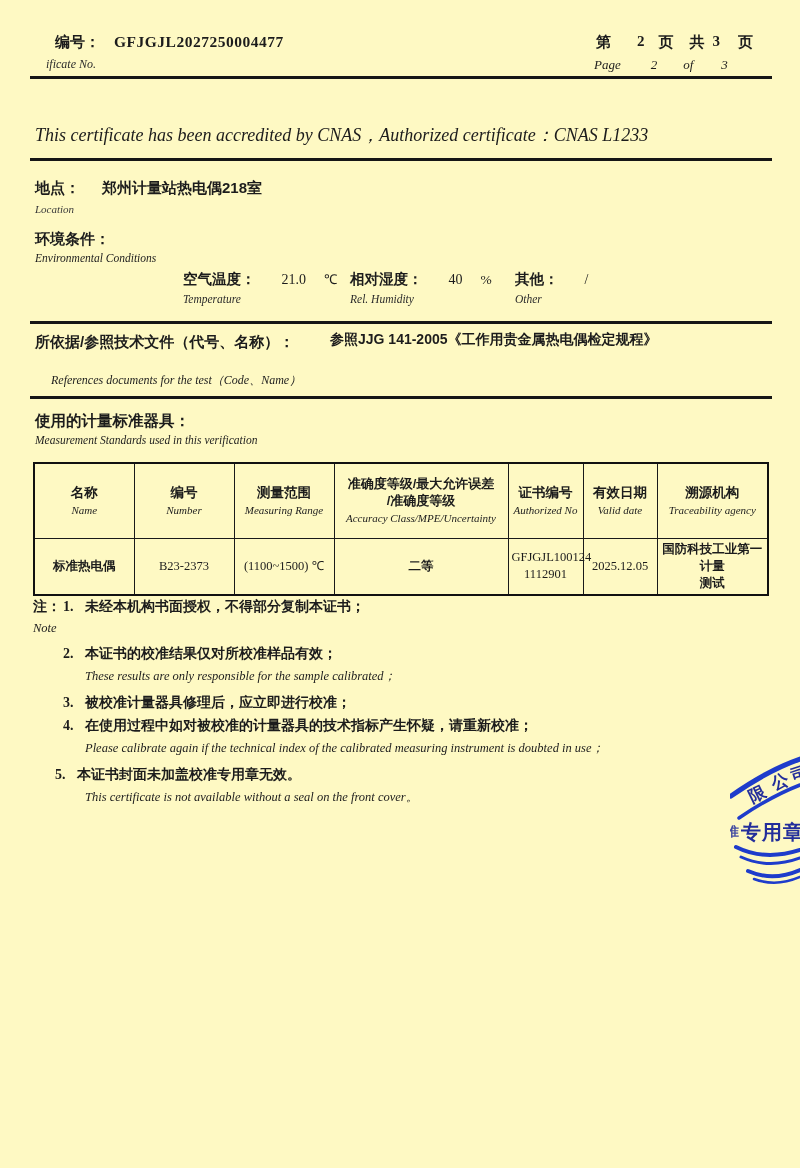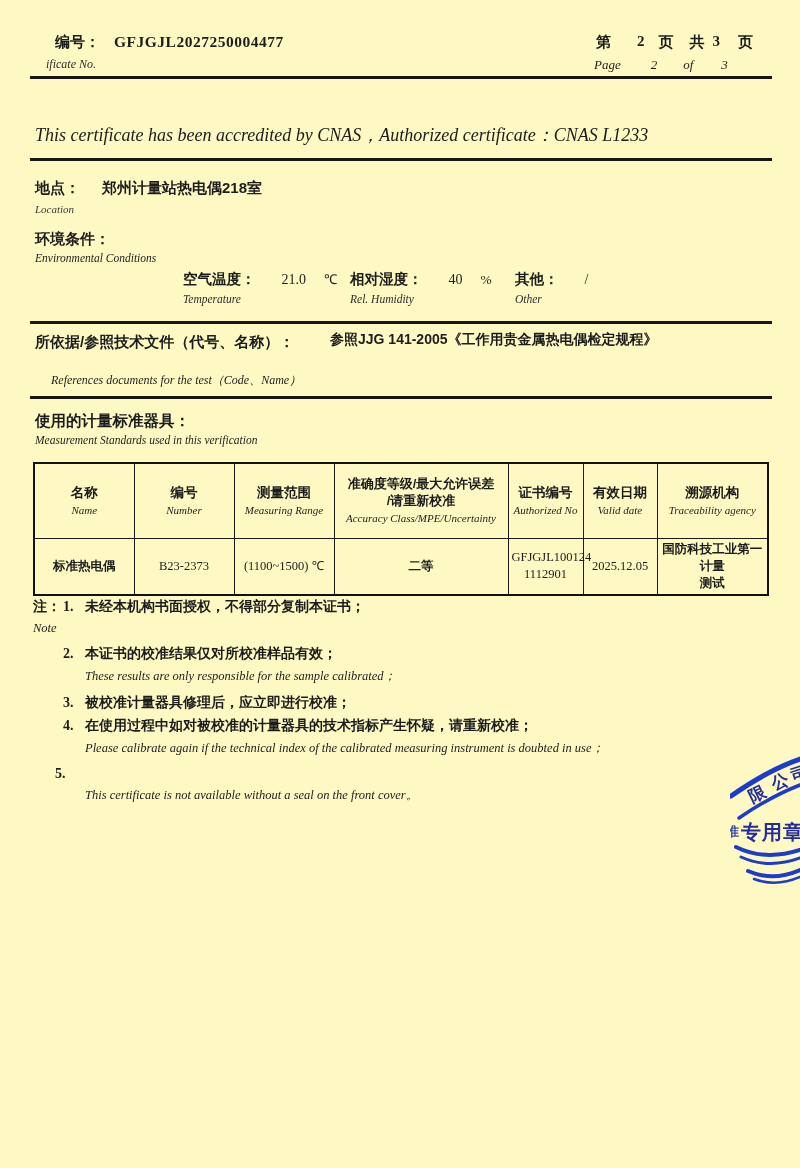--- a/index.html
+++ b/index.html
@@ -173,21 +173,21 @@
         <th>
           <span class="th-zh">编号</span>
           <span class="th-en">Number</span>
         </th>
         <th>
           <span class="th-zh">测量范围</span>
           <span class="th-en">Measuring Range</span>
         </th>
         <th>
           <span class="th-zh" style="font-size:13px">准确度等级/最大允许误差
-/请重新校准</span>
+/准确度等级</span>
           <span class="th-en">Accuracy Class/MPE/Uncertainty</span>
         </th>
         <th>
           <span class="th-zh">证书编号</span>
           <span class="th-en">Authorized No</span>
         </th>
         <th>
           <span class="th-zh">有效日期</span>
           <span class="th-en">Valid date</span>
         </th>
@@ -245,20 +245,21 @@
       <span>在使用过程中如对被校准的计量器具的技术指标产生怀疑，请重新校准；</span>
     </div>
     <div class="note-en-row">
       <span class="note-label-en"></span>
       <span class="note-en-text">Please calibrate again if the technical index of the calibrated measuring instrument is doubted in use；</span>
     </div>
 
     <div class="note-zh">
       <span class="note-label" style="width:22px"></span>
       <span class="note-num">5.</span>
+      <span>本证书封面未加盖校准专用章无效。</span>
     </div>
     <div class="note-en-row">
       <span class="note-label-en"></span>
       <span class="note-en-text">This certificate is not available without a seal on the front cover。</span>
     </div>
 
   </div>
 
   <div class="stamp">
     <svg width="70" height="138" viewBox="0 0 70 138">

